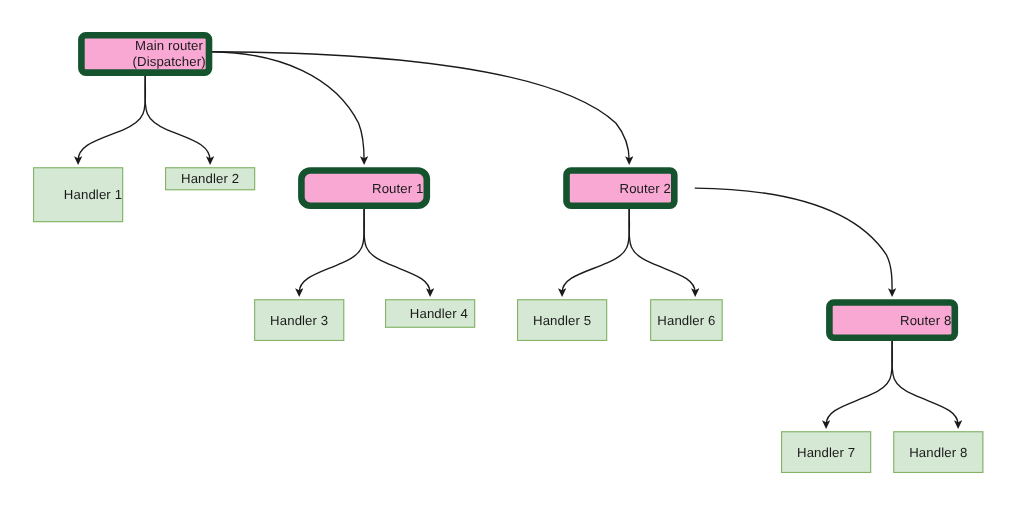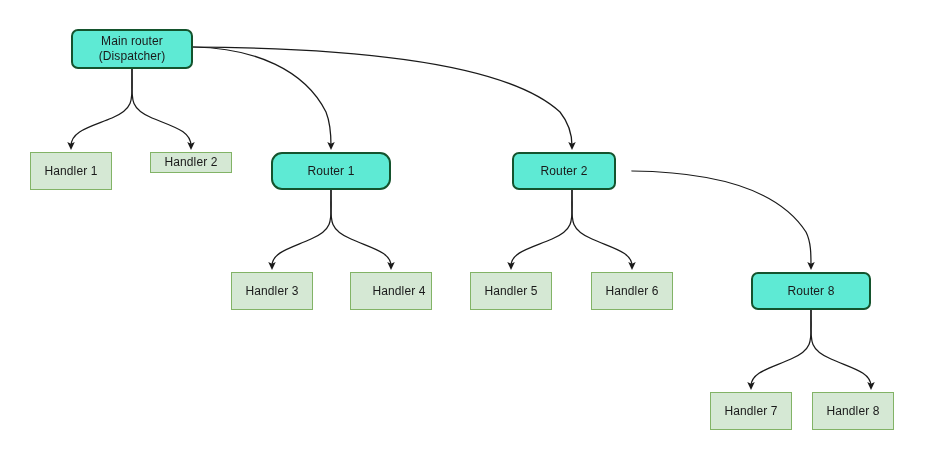--- a/index.html
+++ b/index.html
@@ -38,23 +38,24 @@
     color: #1a1a1a;
     letter-spacing: 0.1px;
     white-space: pre-line;
   }
   .node-handler {
     background: #d5e8d4;
     border: 1px solid #82b366;
     border-radius: 0;
   }
   .node-router {
-    background: #5eead4;
-    border: 2px solid #14532d;
+    background: #f9a8d4;
+    border: 6px solid #14532d;
     border-radius: 7px;
+    justify-content: flex-end;
   }
   .node-label {
     display: block;
     white-space: pre-line;
   }
 </style>
 </head>
 <body>
 
 <div id="canvas">
@@ -76,26 +77,26 @@
         <path d="M 572 190 C 572 219 568 229 592 239 C 612 248 632 252 632 266"></path>
         <path d="M 632 171 C 720 172 780 192 806 232 C 811 242 811 254 811 266"></path>
         <path d="M 811 310 C 811 339 815 349 791 359 C 771 368 751 372 751 386"></path>
         <path d="M 811 310 C 811 339 807 349 831 359 C 851 368 871 372 871 386"></path>
       </g>
   </svg>
 
   <div id="nodes-layer">
       <div class="node node-router" style="left: 71px; top: 29px; width: 122px; height: 40px;"><span class="node-label">Main router
 (Dispatcher)</span></div>
-      <div class="node node-handler" style="left: 30px; top: 152px; width: 82px; height: 38px;"><span class="node-label">Handler 1</span></div>
+      <div class="node node-handler" style="left: 30px; top: 152px; width: 82px; height: 50px; justify-content: flex-end;"><span class="node-label">Handler 1</span></div>
       <div class="node node-handler" style="left: 150px; top: 152px; width: 82px; height: 21px;"><span class="node-label">Handler 2</span></div>
       <div class="node node-router" style="left: 271px; top: 152px; width: 120px; height: 38px; border-radius: 11px;"><span class="node-label">Router 1</span></div>
       <div class="node node-router" style="left: 512px; top: 152px; width: 104px; height: 38px;"><span class="node-label">Router 2</span></div>
       <div class="node node-handler" style="left: 231px; top: 272px; width: 82px; height: 38px;"><span class="node-label">Handler 3</span></div>
-      <div class="node node-handler" style="left: 350px; top: 272px; width: 82px; height: 38px; padding-left: 16px;"><span class="node-label">Handler 4</span></div>
+      <div class="node node-handler" style="left: 350px; top: 272px; width: 82px; height: 26px; padding-left: 16px;"><span class="node-label">Handler 4</span></div>
       <div class="node node-handler" style="left: 470px; top: 272px; width: 82px; height: 38px;"><span class="node-label">Handler 5</span></div>
-      <div class="node node-handler" style="left: 591px; top: 272px; width: 82px; height: 38px;"><span class="node-label">Handler 6</span></div>
+      <div class="node node-handler" style="left: 591px; top: 272px; width: 66px; height: 38px;"><span class="node-label">Handler 6</span></div>
       <div class="node node-router" style="left: 751px; top: 272px; width: 120px; height: 38px;"><span class="node-label">Router 8</span></div>
       <div class="node node-handler" style="left: 710px; top: 392px; width: 82px; height: 38px;"><span class="node-label">Handler 7</span></div>
       <div class="node node-handler" style="left: 812px; top: 392px; width: 82px; height: 38px;"><span class="node-label">Handler 8</span></div>
     </div>
 
 </div>
 
 </body></html>

